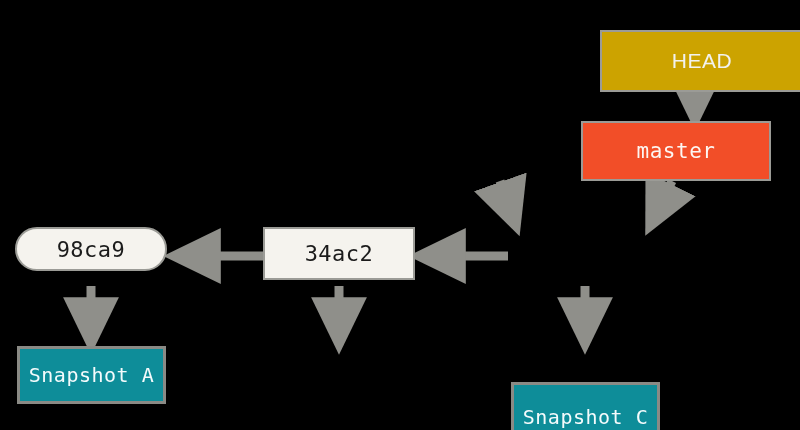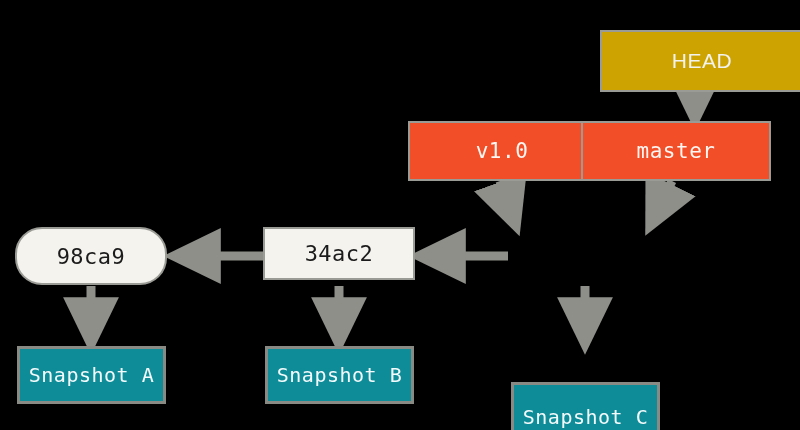--- a/index.html
+++ b/index.html
@@ -88,42 +88,36 @@
 
     <line x1="339" y1="286" x2="339" y2="344" stroke="#8f8f8a" stroke-width="9" marker-end="url(#ah)"></line>
 
     <line x1="585" y1="286" x2="585" y2="344" stroke="#8f8f8a" stroke-width="9" marker-end="url(#ah)"></line>
   </svg>
 
   <div class="node node-head" style="left:600px; top:30px; width:204px; height:62px;">
     <span>HEAD</span>
   </div>
 
-  <div class="node node-ref" style="left:408px; top:121px; width:188px; height:60px;">
-    <span>v1.0</span>
-  </div>
 
   <div class="node node-ref" style="left:581px; top:121px; width:190px; height:60px;">
     <span>master</span>
   </div>
 
-  <div class="node node-commit" style="left:15px; top:227px; width:152px; height:58px;border-radius:27px;">
+  <div class="node node-commit" style="left:15px; top:227px; width:152px; height:44px;border-radius:27px;">
     <span>98ca9</span>
   </div>
 
   <div class="node node-commit" style="left:263px; top:227px; width:152px; height:53px;">
     <span>34ac2</span>
   </div>
 
 
   <div class="node node-snapshot" style="left:17px; top:346px; width:149px; height:58px;">
     <span>Snapshot A</span>
   </div>
 
-  <div class="node node-snapshot" style="left:265px; top:346px; width:149px; height:58px;">
-    <span>Snapshot B</span>
-  </div>
 
   <div class="node node-snapshot" style="left:511px; top:354px; width:149px; height:70px;margin-top:28px;">
     <span>Snapshot C</span>
   </div>
 
 </div>
 
 </body></html>

